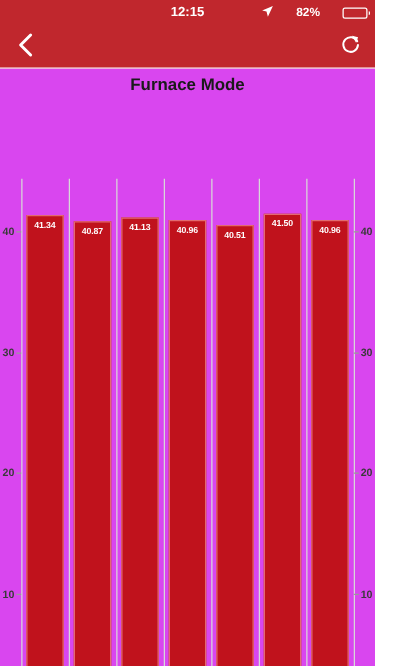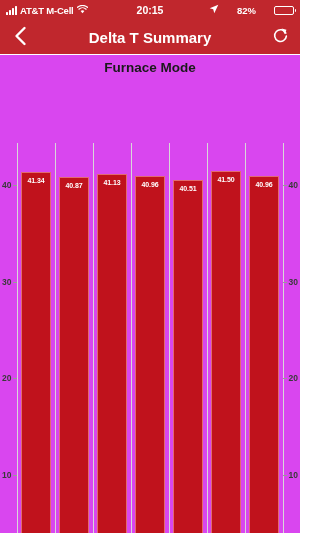--- a/index.html
+++ b/index.html
@@ -207,38 +207,22 @@
     color: #3a3a3a;
     transform: translateY(-50%);
   }
   .y-label.left  { left: 2px; text-align: left; }
   .y-label.right { right: 2px; text-align: right; }
 </style>
 </head>
 <body>
 
 <div class="status-bar">
-  <div class="status-left">
-    <span class="signal-bars">
-      <i></i>
-        <i></i>
-        <i></i>
-        <i></i>
-    </span>
-    <span class="carrier">AT&amp;T M-Cell</span>
-    <span class="wifi-icon">
-      <svg width="11" height="9" viewBox="0 0 11 9">
-        <path d="M5.5 8.2 L3.6 6.0 a3 3 0 0 1 3.8 0 Z" fill="#fff"></path>
-        <path d="M1.9 4.2 a5.2 5.2 0 0 1 7.2 0" stroke="#fff" stroke-width="1.2" fill="none" stroke-linecap="round"></path>
-        <path d="M0.5 2.3 a7.6 7.6 0 0 1 10 0" stroke="#fff" stroke-width="1.2" fill="none" stroke-linecap="round"></path>
-      </svg>
-    </span>
-  </div>
-
-  <div class="status-center">20:15</div>
+
+  <div class="status-center">12:15</div>
 
   <div class="status-right">
     <span>
       <svg width="10" height="10" viewBox="0 0 10 10">
         <path d="M9.3 0.7 L0.7 4.3 L4.2 5.2 L5.3 9.3 Z" fill="#fff"></path>
       </svg>
     </span>
     <span>82%</span>
     <span class="battery">
       <span class="battery-fill" id="battery-fill" style="width: 82%;"></span>
@@ -248,21 +232,20 @@
 
 <div class="nav-bar">
   <button class="nav-btn">
     <span>
       <svg width="13" height="20" viewBox="0 0 13 20">
         <path d="M10.5 2 L2.5 10 L10.5 18" stroke="#fff" stroke-width="2.4" fill="none" stroke-linecap="round" stroke-linejoin="round"></path>
       </svg>
     </span>
   </button>
 
-  <div class="nav-title">Delta T Summary</div>
 
   <button class="nav-btn right">
     <span>
       <svg width="17" height="17" viewBox="0 0 18 18">
         <path d="M14.6 6.4 A6.2 6.2 0 1 0 15.2 9.6" stroke="#fff" stroke-width="1.7" fill="none" stroke-linecap="round"></path>
         <path d="M10.2 1.6 L15.3 3.0 L13.6 7.6 Z" fill="#fff"></path>
       </svg>
     </span>
   </button>
 </div>

